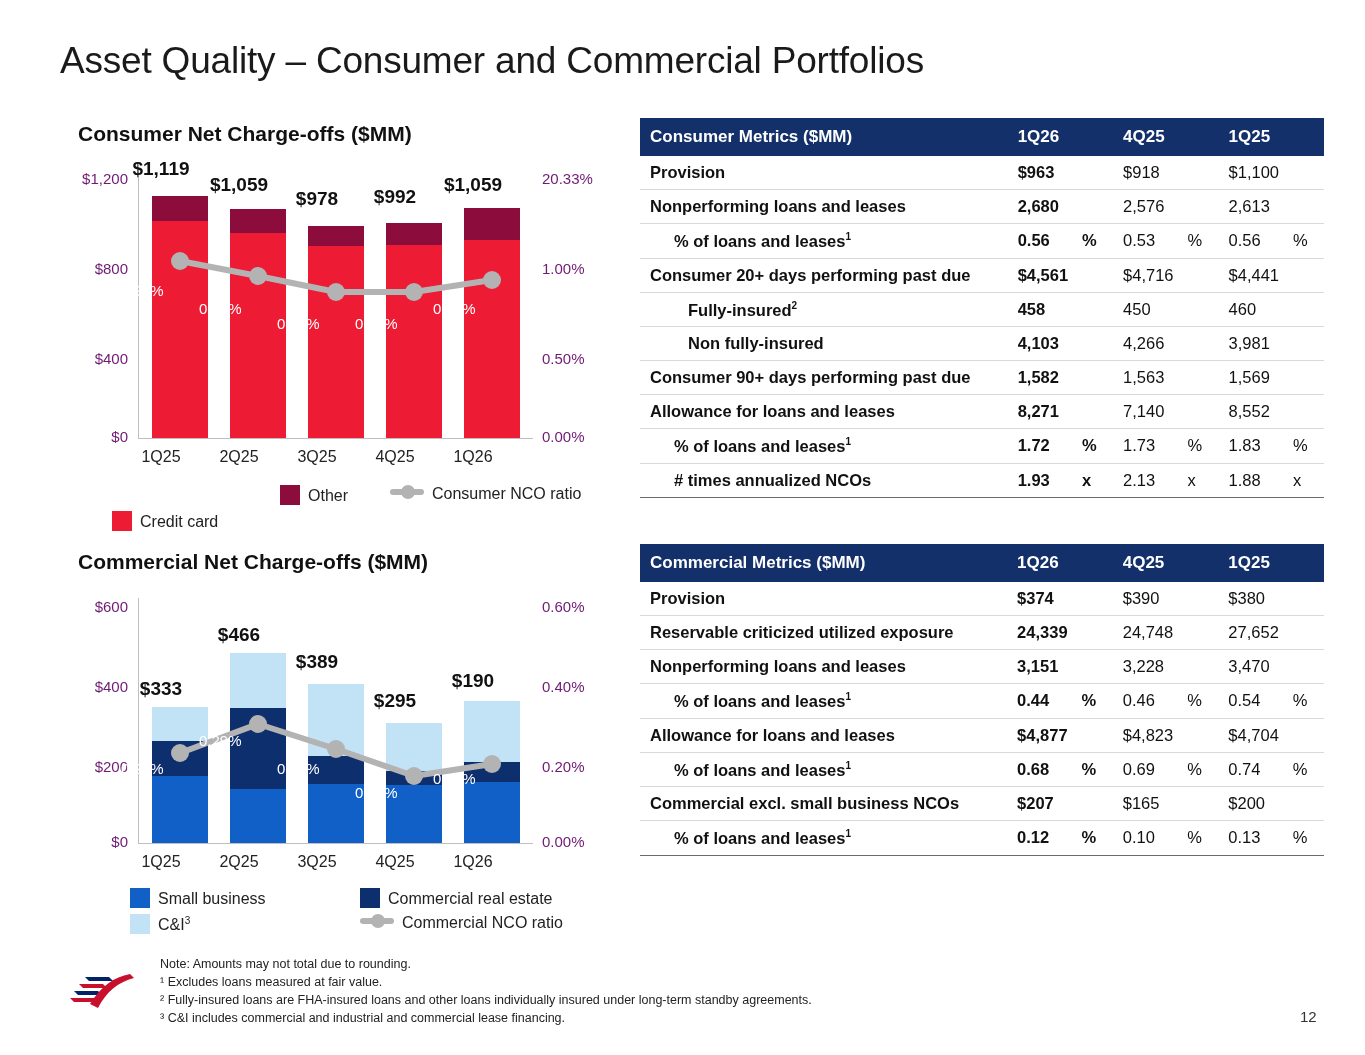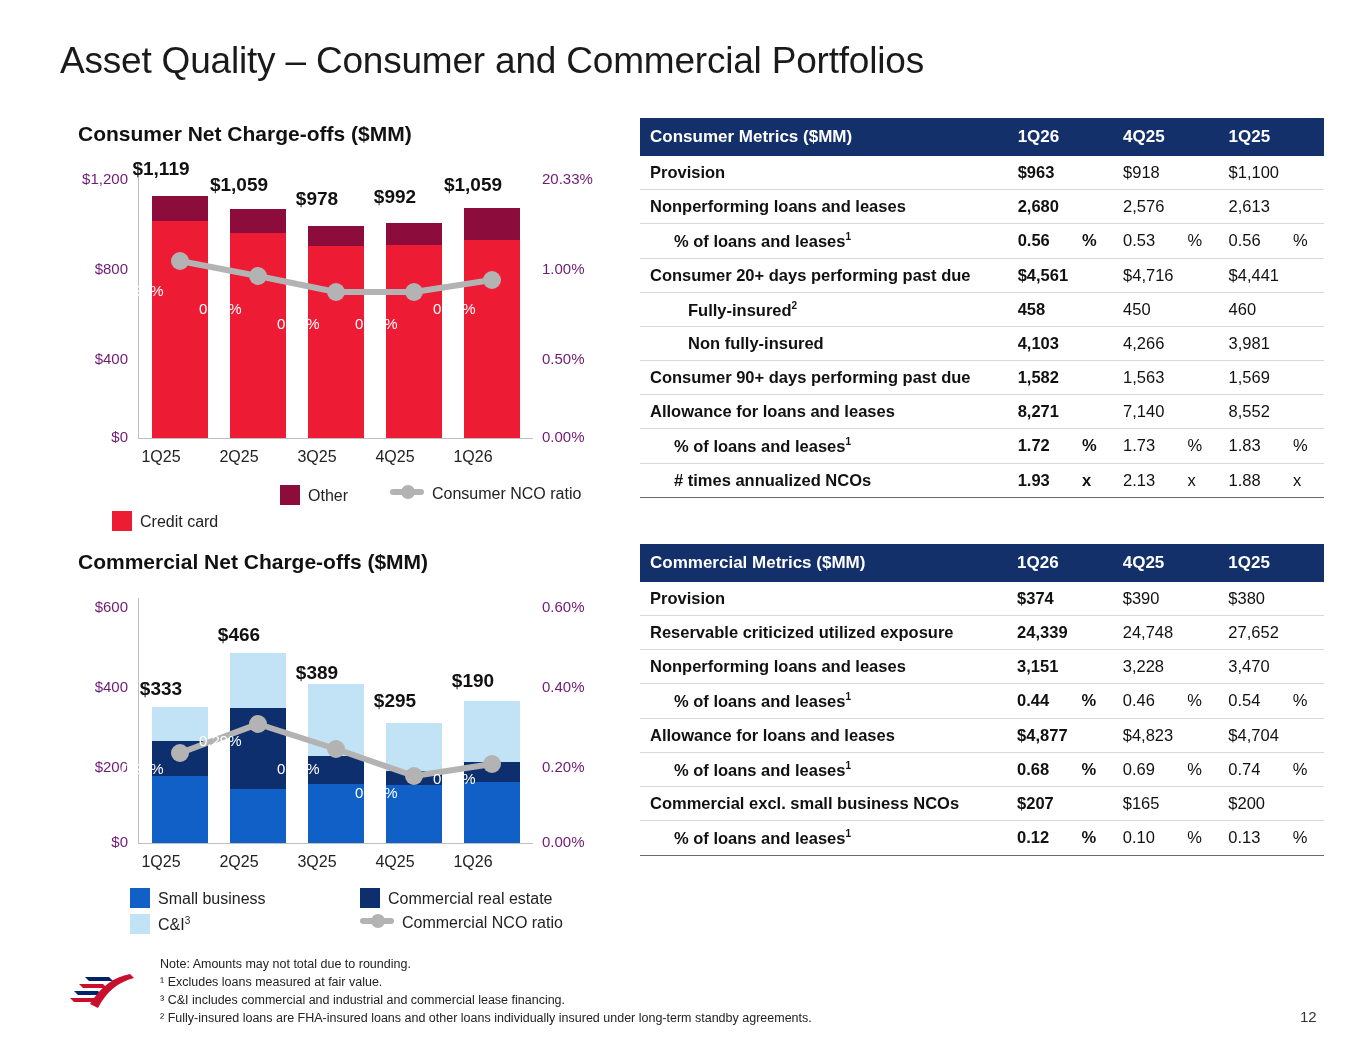--- a/index.html
+++ b/index.html
@@ -194,21 +194,21 @@
       <circle cx="41" cy="155" r="9" fill="#b3b3b3"></circle>
       <circle cx="119" cy="126" r="9" fill="#b3b3b3"></circle>
       <circle cx="197" cy="151" r="9" fill="#b3b3b3"></circle>
       <circle cx="275" cy="178" r="9" fill="#b3b3b3"></circle>
       <circle cx="353" cy="166" r="9" fill="#b3b3b3"></circle>
     </svg>
   </div>
 
   <div class="bar-total" style="left:61px;top:88px;width:80px;">$333</div>
   <div class="bar-total" style="left:139px;top:34px;width:80px;">$466</div>
-  <div class="bar-total" style="left:217px;top:61px;width:80px;margin-top:11px;">$389</div>
+  <div class="bar-total" style="left:217px;top:61px;width:80px;">$389</div>
   <div class="bar-total" style="left:295px;top:100px;width:80px;">$295</div>
   <div class="bar-total" style="left:373px;top:80px;width:80px;">$190</div>
 
   <div class="ratio-label" style="left:61px;top:170px;width:80px;">0.22%</div>
   <div class="ratio-label" style="left:139px;top:142px;width:80px;">0.29%</div>
   <div class="ratio-label" style="left:217px;top:170px;width:80px;">0.23%</div>
   <div class="ratio-label" style="left:295px;top:194px;width:80px;">0.17%</div>
   <div class="ratio-label" style="left:373px;top:180px;width:80px;">0.20%</div>
 
   <div class="cat-label" style="left:61px;top:263px;width:80px;">1Q25</div>
@@ -429,17 +429,17 @@
   </g>
   <g>
     <path d="M22,36 C33,18 46,9 62,6 L66,10 C50,14 38,24 30,40 Z" fill="#c8102e"></path>
     <path d="M14,36 C26,16 40,6 58,2 L62,6 C44,10 31,21 23,40 Z" fill="#012169" opacity="0"></path>
   </g>
 </svg>
 
 <div class="notes" style="left:160px;top:955px;width:900px;">
   <div>Note: Amounts may not total due to rounding.</div>
   <div>¹ Excludes loans measured at fair value.</div>
+  <div>² Fully-insured loans are FHA-insured loans and other loans individually insured under long-term standby agreements.</div>
   <div>³ C&amp;I includes commercial and industrial and commercial lease financing.</div>
-  <div>² Fully-insured loans are FHA-insured loans and other loans individually insured under long-term standby agreements.</div>
 </div>
 
 <div class="pagenum" style="left:1300px;top:1008px;">12</div>
 
 </body></html>

